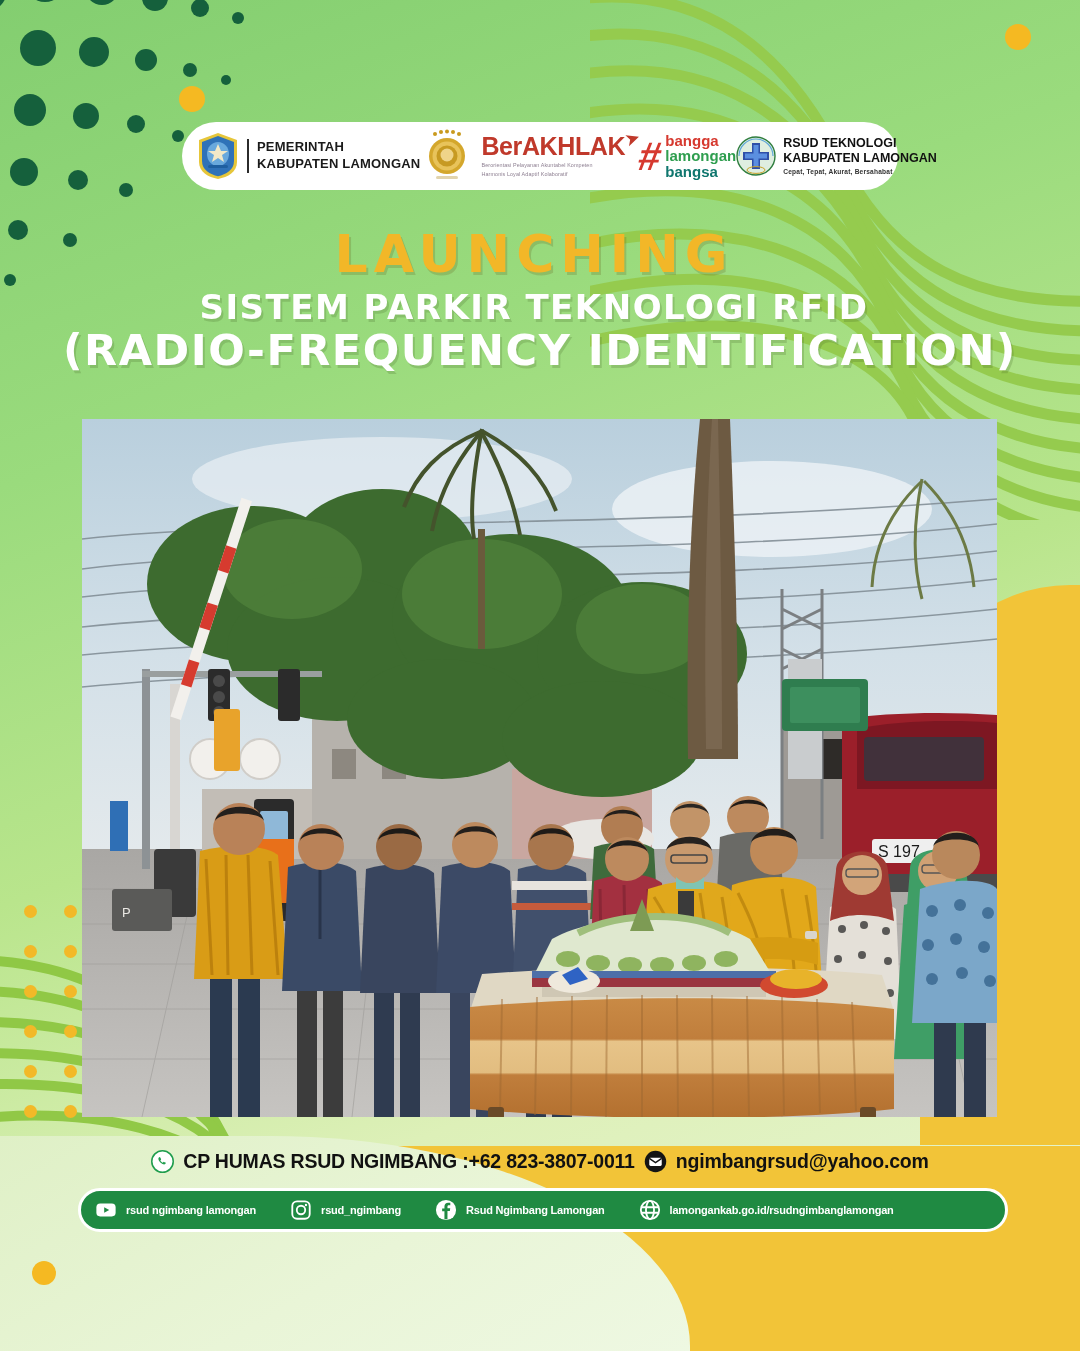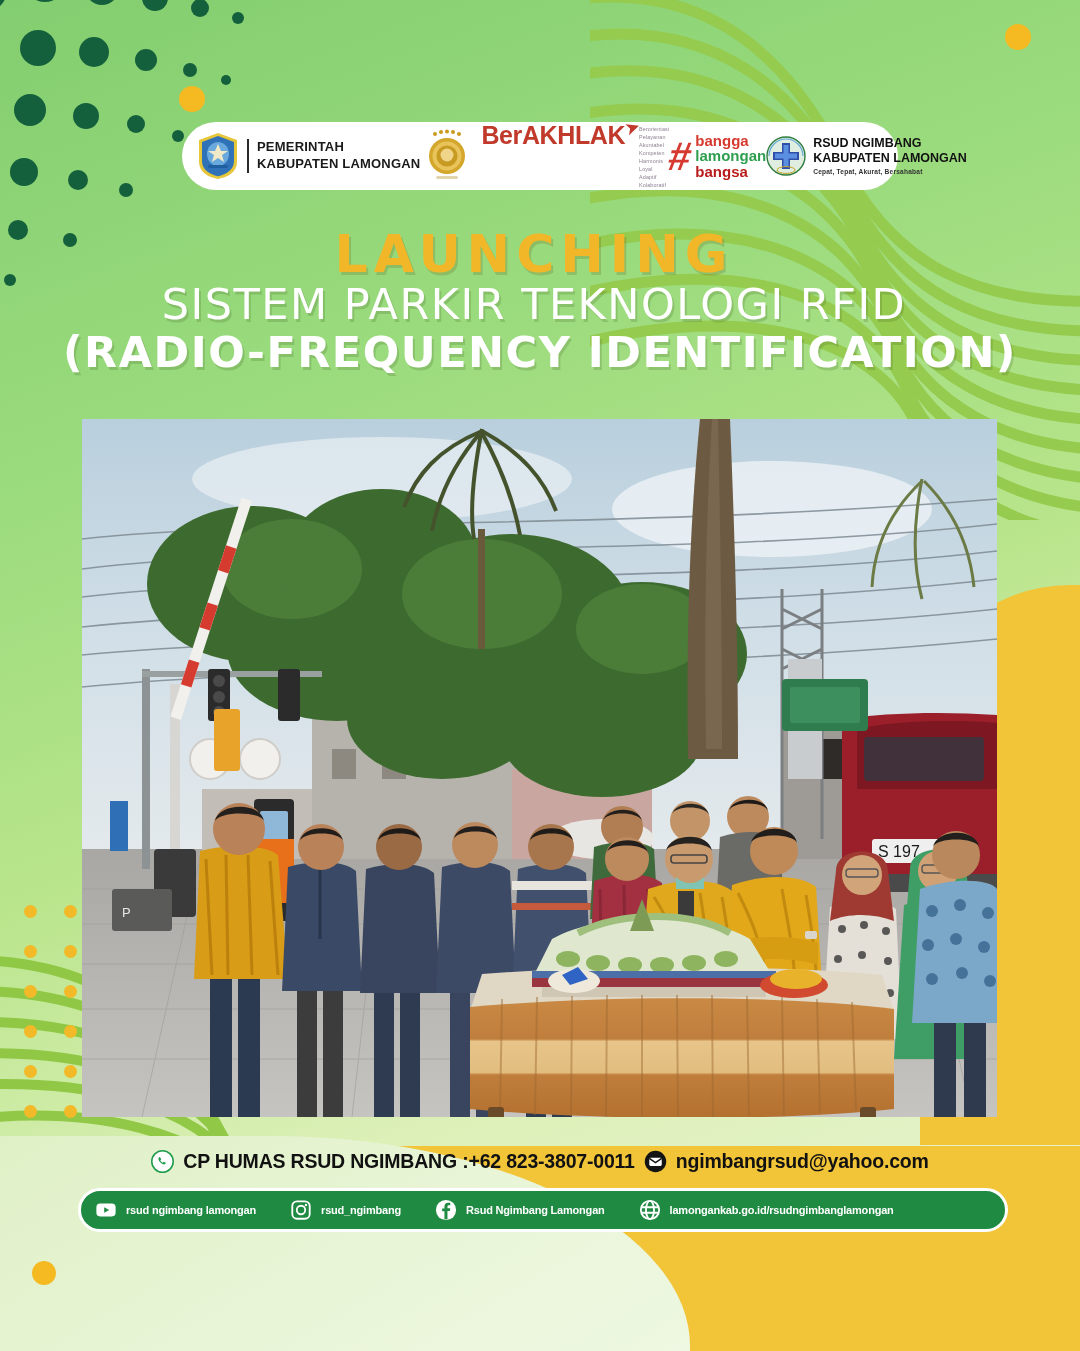--- a/index.html
+++ b/index.html
@@ -48,50 +48,50 @@
   }
   .logo-group{display:flex;align-items:center;gap:7px;}
   .crest{
     width:44px;height:48px;flex:0 0 auto;
   }
   .gov-text{
     font-size:13px;font-weight:bold;color:#1a1a1a;line-height:1.3;
     border-left:2px solid #2b2b2b;padding-left:8px;letter-spacing:.2px;white-space:nowrap;
   }
   .medal{width:54px;height:54px;flex:0 0 auto;}
-  .berakhlak{display:flex;flex-direction:row;justify-content:center;}
+  .berakhlak{display:flex;flex-direction:column;justify-content:center;}
   .berakhlak .ba-main{
     font-size:25px;font-weight:bold;color:#c0392b;line-height:1;letter-spacing:-.4px;
     display:flex;align-items:flex-start;
   }
   .ba-arrow{color:#c0392b;font-size:16px;margin-left:1px;margin-top:-3px;transform:rotate(-18deg);}
   .berakhlak .ba-sub{font-size:5.4px;color:#8d7f91;line-height:1.5;margin-top:2px;letter-spacing:.1px;}
   .hashwrap{display:flex;align-items:center;gap:4px;}
   .hashmark{font-size:40px;font-weight:bold;color:#d6392f;line-height:.8;transform:skewX(-10deg);}
   .bangga{font-size:15px;font-weight:bold;line-height:1.02;}
   .bangga .l1{color:#d6392f;}
   .bangga .l2{color:#2f9e4f;}
-  .bangga .l3{color:#b91c1c;}
+  .bangga .l3{color:#0f766e;}
   .rsud-logo{width:40px;height:40px;flex:0 0 auto;}
   .rsud-text{line-height:1.22;}
   .rsud-text .r1,.rsud-text .r2{font-size:12.5px;font-weight:bold;color:#111;white-space:nowrap;}
   .rsud-text .r3{font-size:6.6px;font-weight:bold;color:#333;letter-spacing:.2px;margin-top:1px;}
 
   
   .title-block{position:absolute;left:0;right:12px;top:228px;text-align:center;z-index:4;}
   .t-launch{
     font-family:"DejaVu Sans",sans-serif;
     font-size:52px;font-weight:bold;color:#f2b728;letter-spacing:6px;
     text-shadow:2px 3px 0 rgba(90,60,0,.18);
     line-height:1;
   }
   .t-line2{
     font-family:"DejaVu Sans",sans-serif;
-    font-size:43px;font-weight:normal;color:#ffffff;letter-spacing:1.5px;
-    line-height:1.12;
+    font-size:34px;font-weight:bold;color:#ffffff;letter-spacing:1.5px;
+    line-height:1.12;margin-top:8px;
     text-shadow:2px 3px 0 rgba(60,90,30,.20);
   }
   .t-line3{
     font-family:"DejaVu Sans",sans-serif;
     font-size:43px;font-weight:bold;color:#ffffff;letter-spacing:1.5px;
     line-height:1.12;
     text-shadow:2px 3px 0 rgba(60,90,30,.20);
     margin-left:12px;
   }
 
@@ -271,21 +271,21 @@
     <div class="logo-group">
       <svg class="rsud-logo" viewBox="0 0 40 40">
         <circle cx="20" cy="20" r="19" fill="#dfeee0"></circle>
         <circle cx="20" cy="20" r="19" fill="none" stroke="#2f7d3e" stroke-width="1.4"></circle>
         <path d="M3 20 A17 17 0 0 1 37 20" fill="none" stroke="#5fa8d8" stroke-width="1.2"></path>
         <path d="M16 7 H24 V16 H33 V24 H24 V33 H16 V24 H7 V16 H16 Z" fill="#2f4fa8"></path>
         <path d="M17.5 9 H22.5 V17.5 H31 V22.5 H22.5 V31 H17.5 V22.5 H9 V17.5 H17.5 Z" fill="#5b8fe0"></path>
         <ellipse cx="20" cy="34" rx="9" ry="3.4" fill="none" stroke="#c9a227" stroke-width="1"></ellipse>
       </svg>
       <div class="rsud-text">
-        <div class="r1">RSUD NGIMBANG</div>
+        <div class="r1">RSUD TEKNOLOGI</div>
         <div class="r2">KABUPATEN LAMONGAN</div>
         <div class="r3">Cepat, Tepat, Akurat, Bersahabat</div>
       </div>
     </div>
   </div>
 
   <div class="title-block">
     <div class="t-launch">LAUNCHING</div>
     <div class="t-line2">SISTEM PARKIR TEKNOLOGI RFID</div>
     <div class="t-line3">(RADIO-FREQUENCY IDENTIFICATION)</div>

